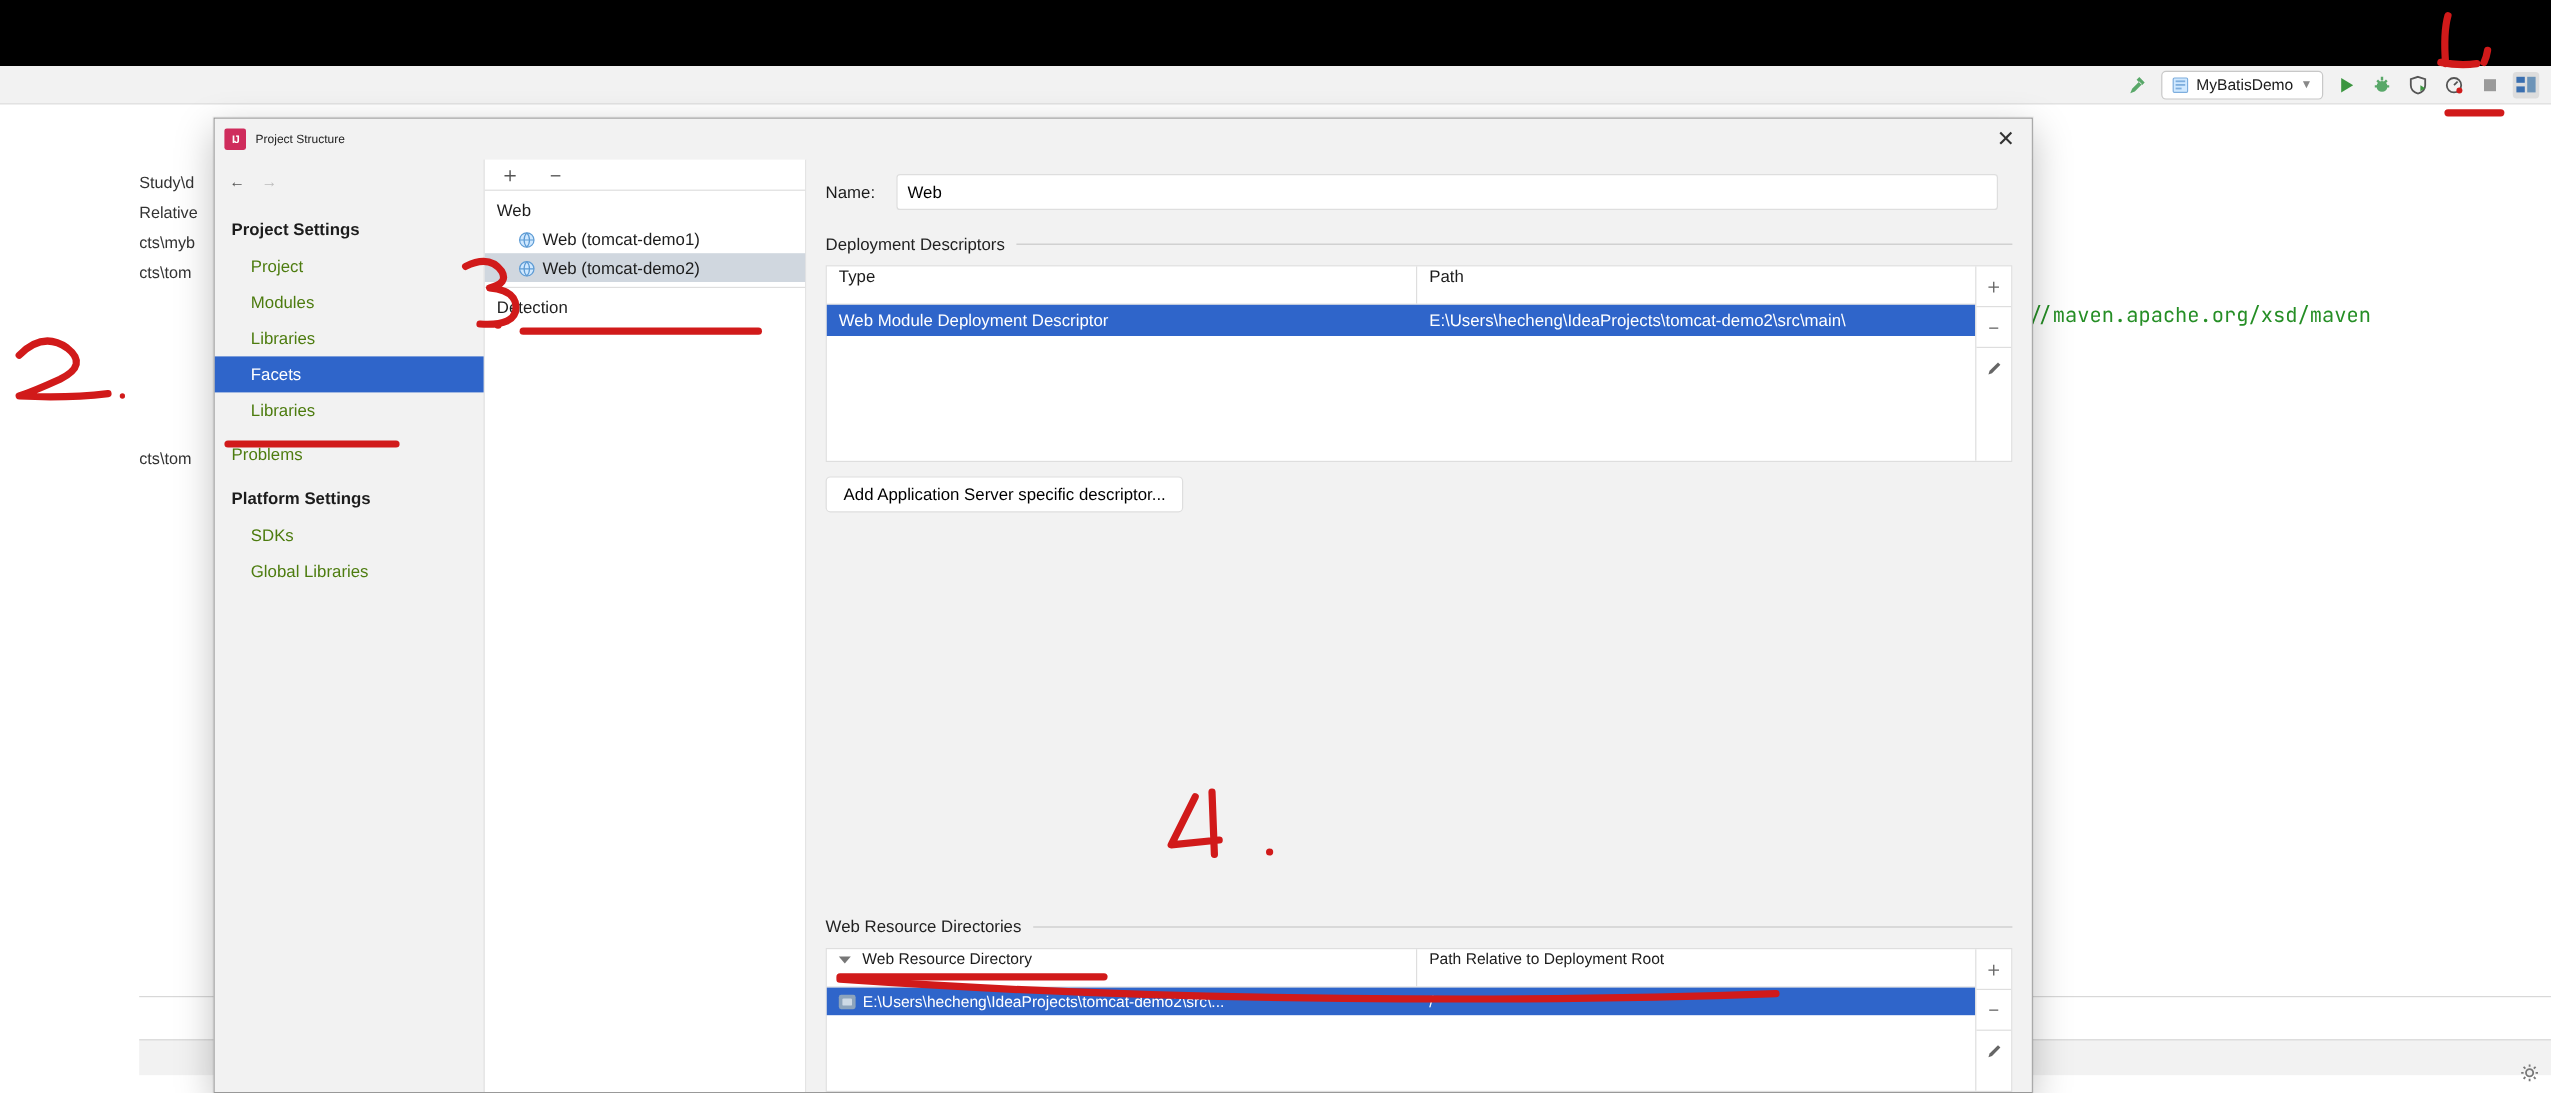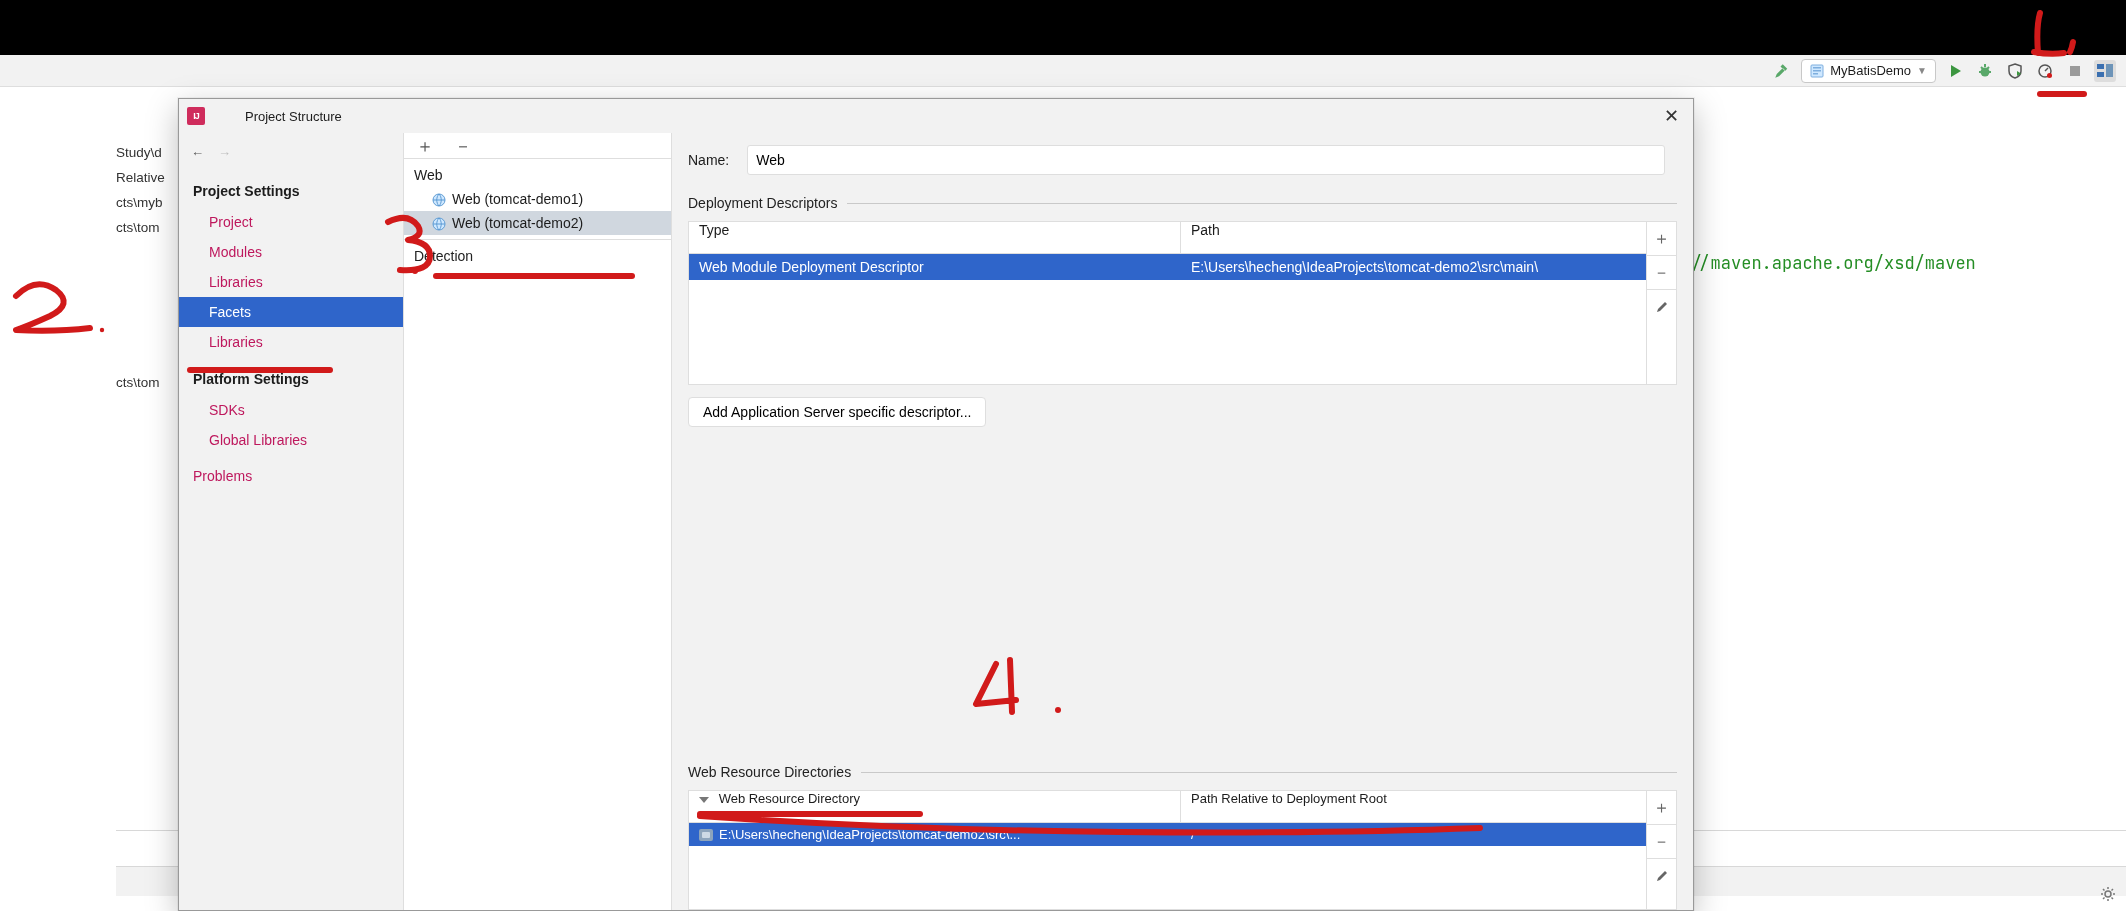--- a/index.html
+++ b/index.html
@@ -87,38 +87,38 @@
     height: 34px; display: flex; align-items: center; padding: 0 8px;
     background: var(--bg-gray);
   }
   .ps-logo {
     width: 18px; height: 18px; margin-right: 8px;
     background: #cf2c5c; display:inline-flex; align-items:center; justify-content:center;
     color:#fff; font-weight:700; font-size:11px; border-radius:2px;
     position: relative;
   }
   .ps-logo::after{content:"IJ"; font-size:9px; letter-spacing:-1px;}
-  .ps-title { font-size: 13px; margin-left: 32px; }
+  .ps-title { font-size: 10px; }
   .ps-close { margin-left: auto; font-size: 18px; color:#333; cursor:default; padding:0 6px; }
   .ps-body { flex: 1; display: flex; min-height: 0; }
 
   
   .ps-sidebar {
     width: 225px; background: var(--bg-sidebar);
     border-right: 1px solid var(--border-light);
     display:flex; flex-direction:column;
   }
   .ps-nav-arrows { height: 36px; display:flex; align-items:center; gap:14px; padding-left: 12px; color:#888; }
   .ps-nav-arrows .back { color:#555; }
   .ps-group { padding: 6px 0 0 0; }
   .ps-group-title {
     font-weight: 700; padding: 8px 14px; font-size: 14px;
   }
   .ps-item {
-    padding: 7px 14px 7px 30px; font-size: 14px; color:#be185d;
+    padding: 7px 14px 7px 30px; font-size: 14px; color:#4d7c0f;
   }
   .ps-item.selected {
     background: var(--sel-blue); color: var(--sel-blue-txt);
   }
 
   
   .ps-mid {
     width: 268px; background:#fff; border-right: 1px solid var(--border-light);
     display:flex; flex-direction:column;
   }
@@ -344,26 +344,26 @@
       </div>
       <div class="ps-group">
         <div class="ps-group-title">Project Settings</div>
         <div class="ps-item">Project</div>
         <div class="ps-item">Modules</div>
         <div class="ps-item">Libraries</div>
         <div class="ps-item selected">Facets</div>
         <div class="ps-item">Libraries</div>
       </div>
       <div class="ps-group">
+        <div class="ps-item" style="padding-left:14px">Problems</div>
+      </div>
+      <div class="ps-group">
         <div class="ps-group-title">Platform Settings</div>
         <div class="ps-item">SDKs</div>
         <div class="ps-item">Global Libraries</div>
-      </div>
-      <div class="ps-group">
-        <div class="ps-item" style="padding-left:14px">Problems</div>
       </div>
     </div>
 
     <div class="ps-mid">
       <div class="ps-mid-toolbar">
         <span>＋</span>
         <span>－</span>
       </div>
       <div class="ps-mid-list">
         <div class="ps-mid-group">Web</div>

